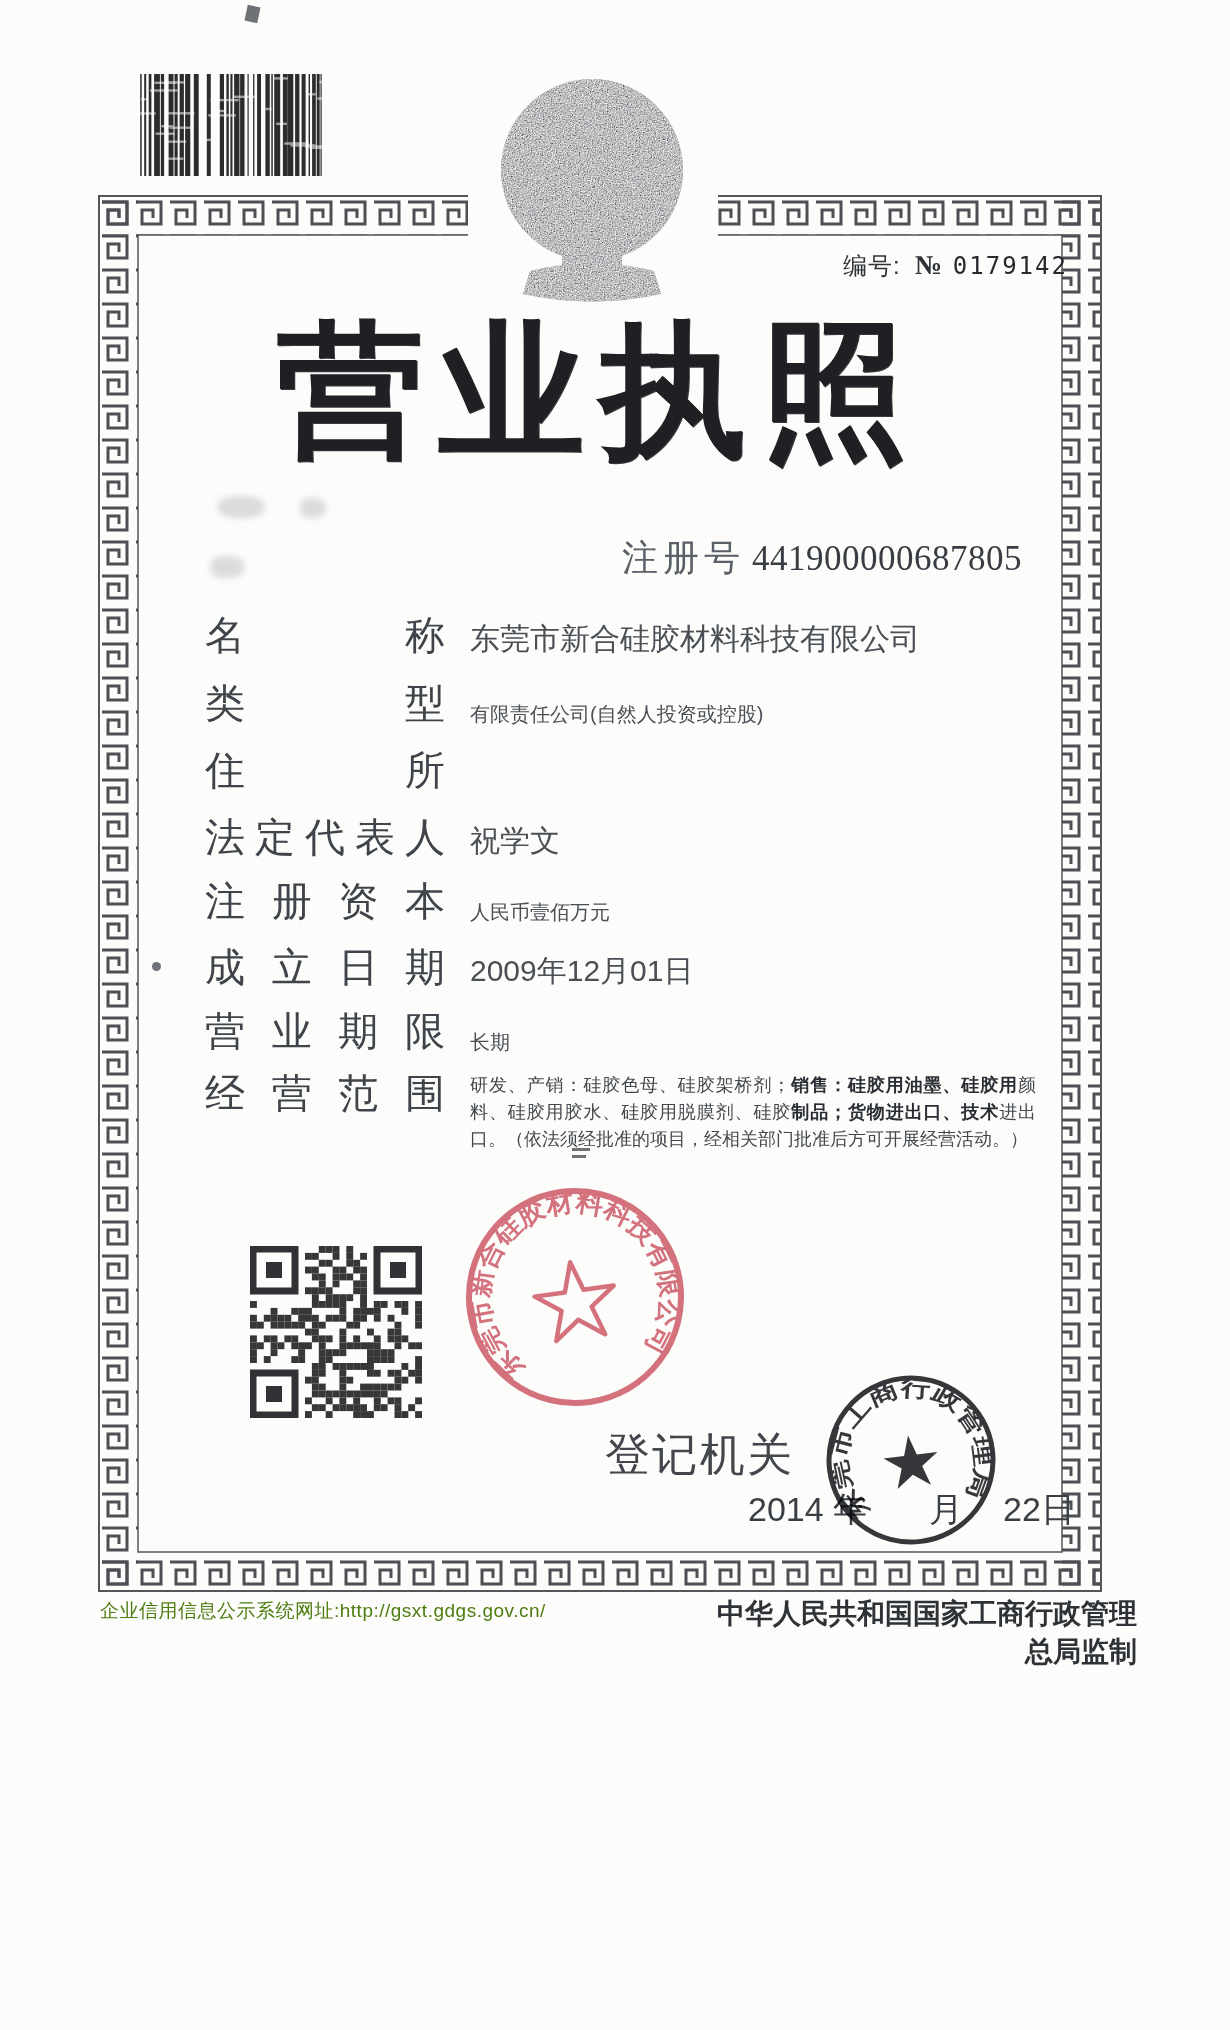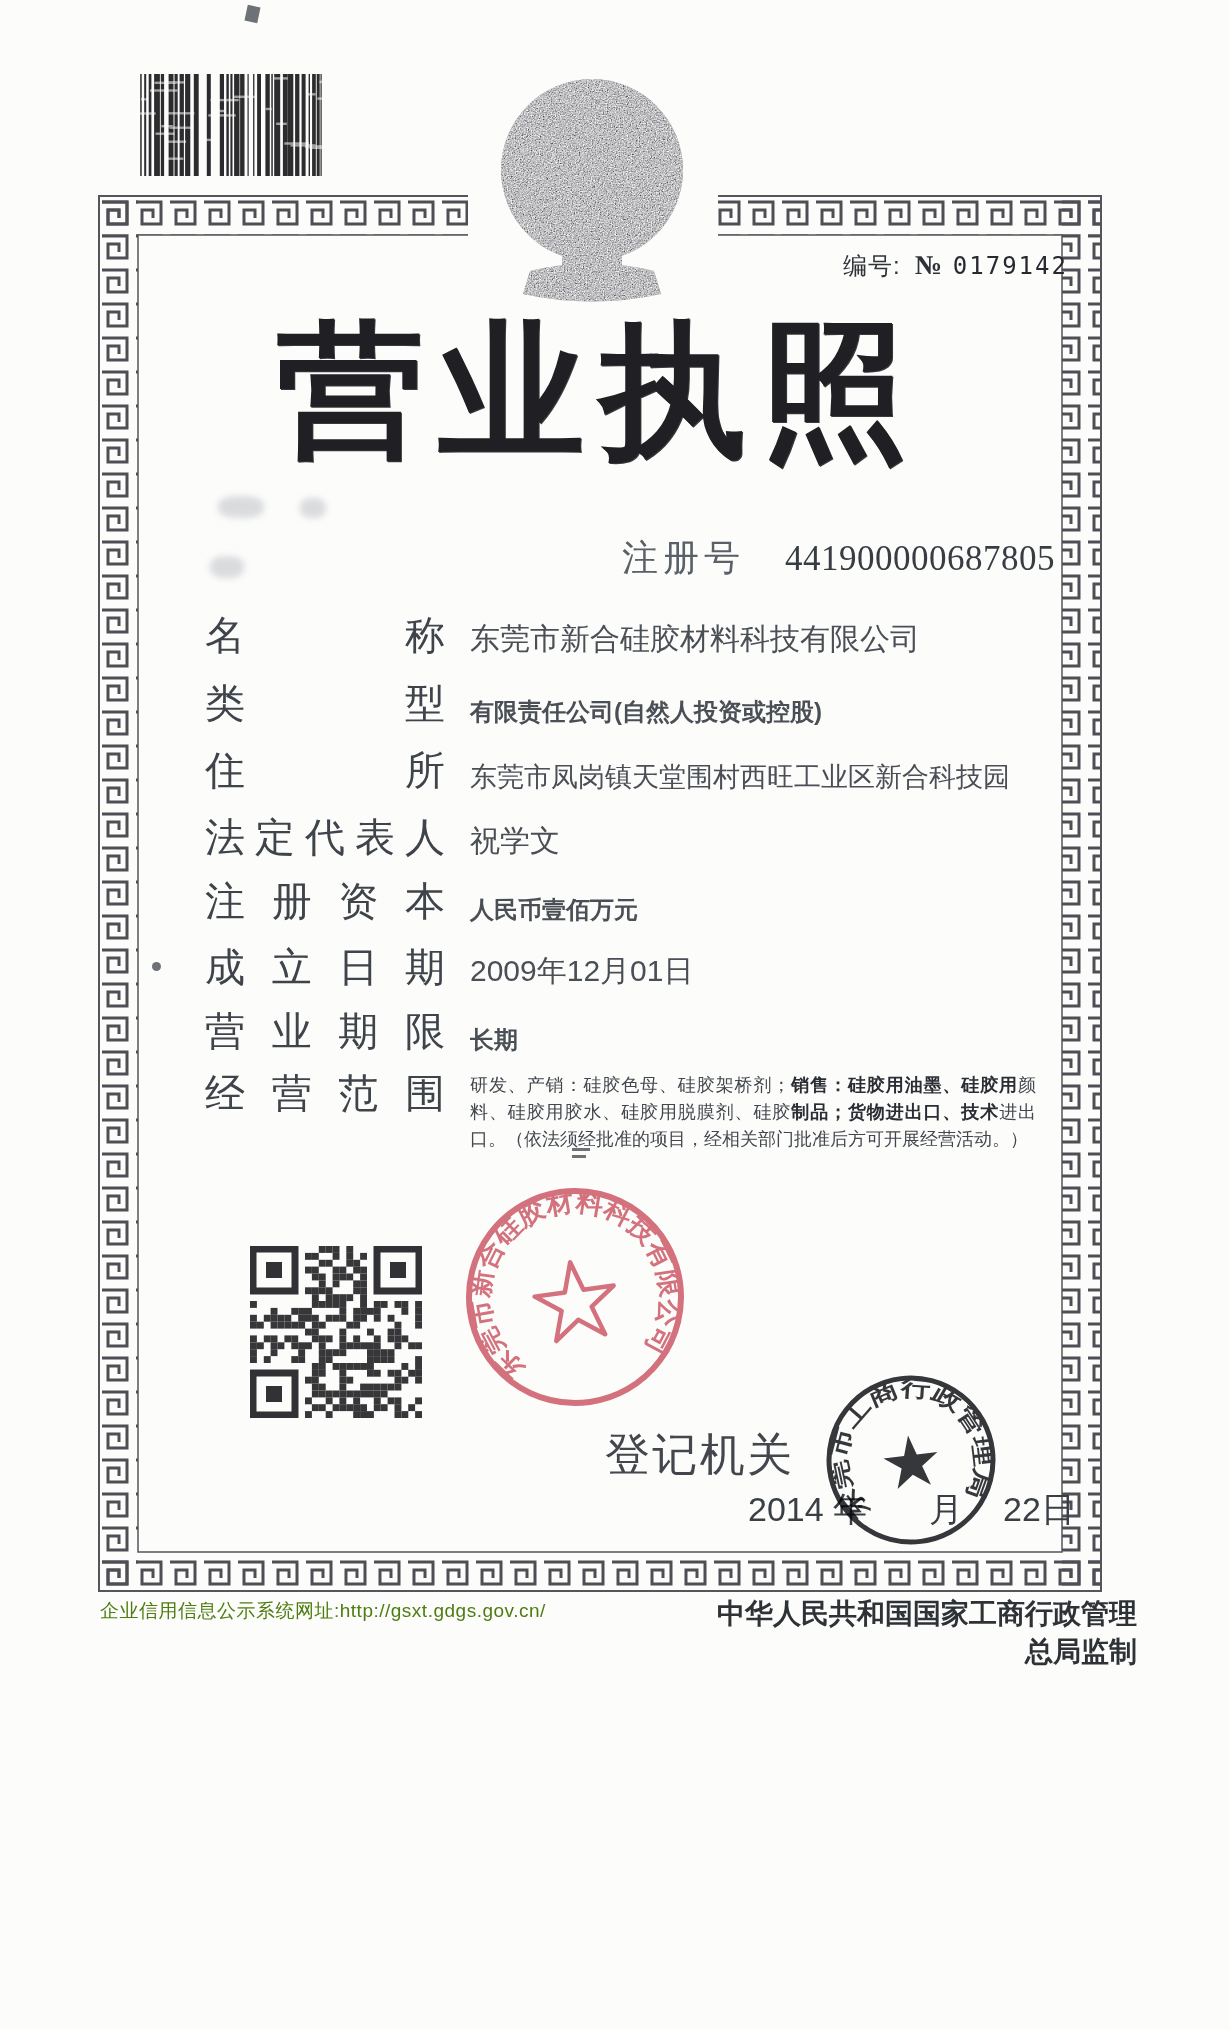--- a/index.html
+++ b/index.html
@@ -17,27 +17,27 @@
   
   .frame{position:absolute;left:98px;top:195px;z-index:1;}
   
   .doc-title{position:absolute;left:277px;top:318px;width:630px;z-index:4;
     font-size:146px;font-weight:900;color:#202024;line-height:1;
     text-shadow:1px 1px 0 #3a3a3e;}
   .justify-chars{display:flex;justify-content:space-between;}
   
   .regno-row{position:absolute;left:622px;top:534px;z-index:4;display:flex;align-items:baseline;}
   .regno-label{width:118px;font-size:36px;color:#5a6068;}
-  .regno-value{margin-left:45px;font-family:"Liberation Serif","DejaVu Serif",serif;font-size:35px;color:#383d44;letter-spacing:0.5px;}
+  .regno-value{margin-left:12px;font-family:"Liberation Serif","DejaVu Serif",serif;font-size:35px;color:#383d44;letter-spacing:0.5px;}
   
   .field-row{position:absolute;left:205px;z-index:4;display:flex;align-items:flex-end;}
   .field-label{width:240px;font-size:40px;color:#3f444b;flex:none;}
   .field-value{margin-left:25px;width:590px;font-size:30px;color:#4a4f56;padding-bottom:3px;white-space:nowrap;}
   .field-value.addr{font-size:27px;}
-  .field-value.small{font-size:24px;font-weight:bold;}
+  .field-value.small{font-size:20px;}
   .row-scope{align-items:flex-start;}
   .scope-text{margin-left:25px;margin-top:6px;width:566px;font-size:18px;line-height:27px;color:#42474d;white-space:normal;text-align:justify;font-family:Liberation Serif, serif;}
   .scope-text .seg-bold{font-weight:700;color:#2a2e34;}
   
   .registrar{position:absolute;left:605px;top:1425px;width:187px;z-index:4;font-size:45px;color:#43474d;}
   .issue-date{position:absolute;left:748px;top:1487px;z-index:4;font-size:34px;color:#3a3f46;white-space:nowrap;}
   .issue-date .dt-month{margin-left:62px;}
   .issue-date .dt-day{margin-left:40px;}
   
   .qr{position:absolute;left:250px;top:1246px;z-index:4;}
@@ -187,21 +187,20 @@
         <span>类</span>
         <span>型</span>
       </div>
     <div class="field-value small">有限责任公司(自然人投资或控股)</div>
   </div>
   <div class="field-row" style="top:743px">
     <div class="field-label justify-chars">
         <span>住</span>
         <span>所</span>
       </div>
-    <div class="field-value addr">东莞市凤岗镇天堂围村西旺工业区新合科技园</div>
   </div>
   <div class="field-row" style="top:810px">
     <div class="field-label justify-chars">
         <span>法</span>
         <span>定</span>
         <span>代</span>
         <span>表</span>
         <span>人</span>
       </div>
     <div class="field-value">祝学文</div>

